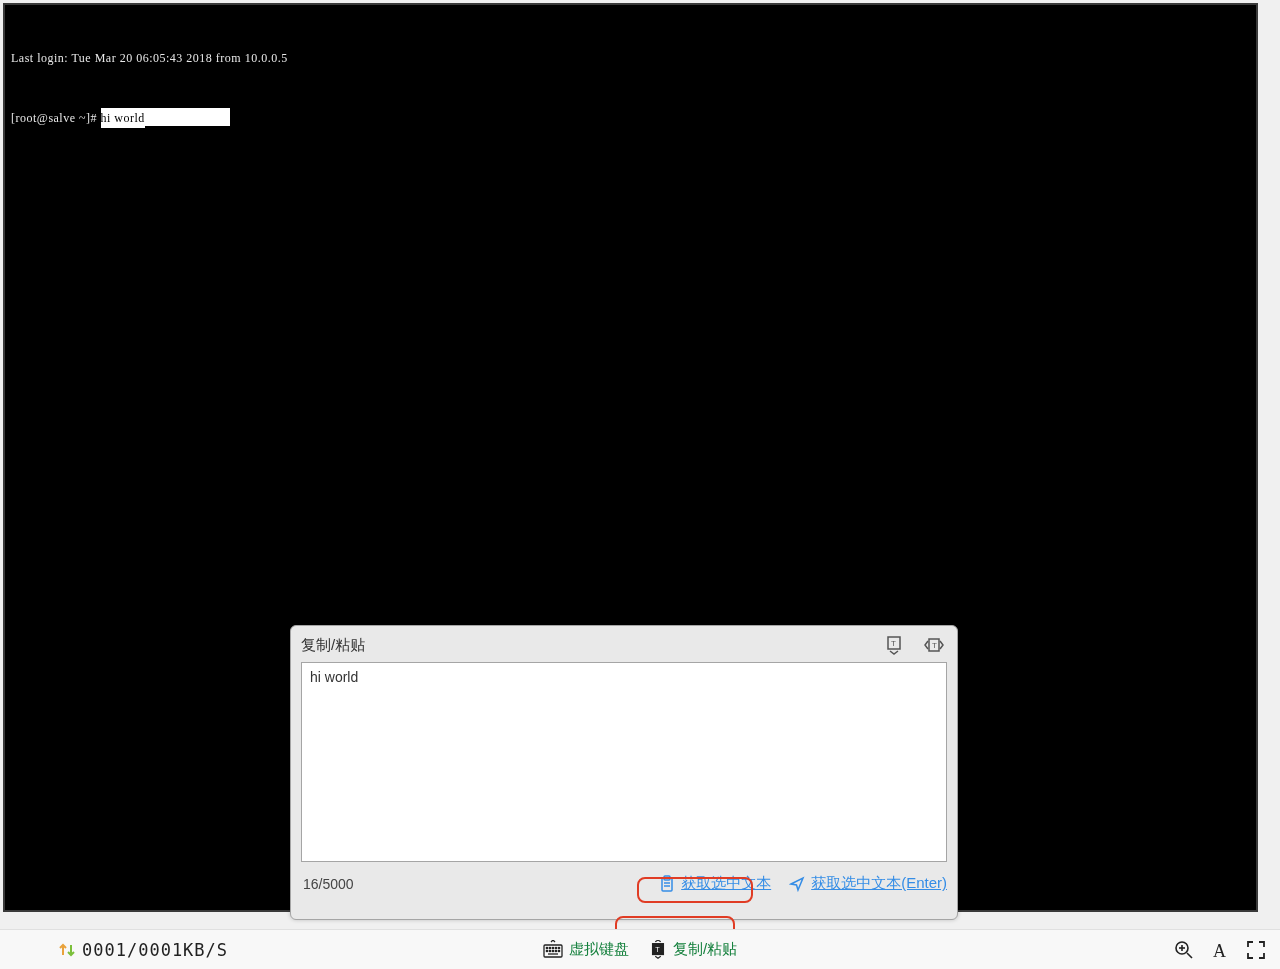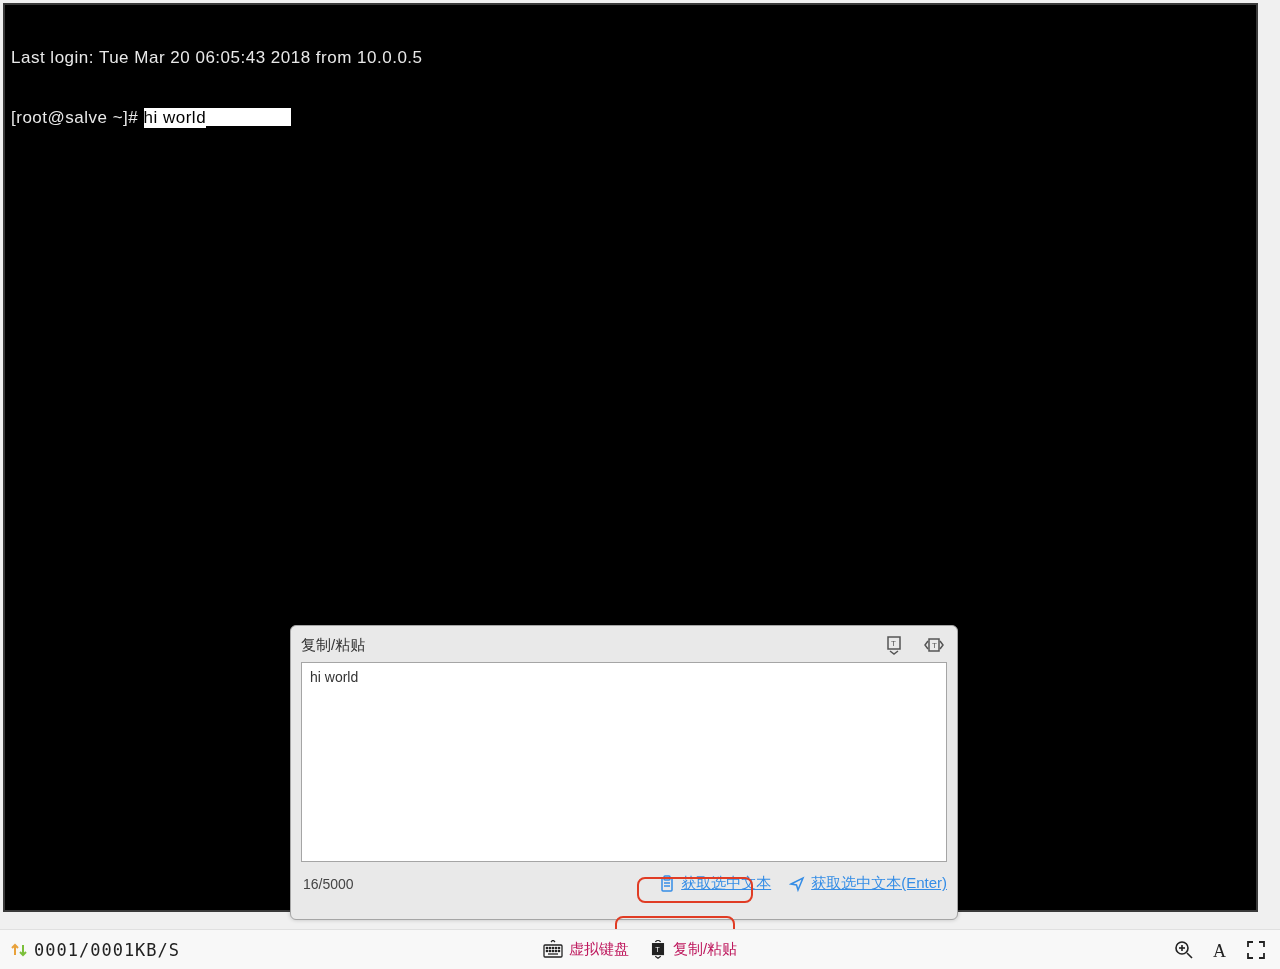--- a/index.html
+++ b/index.html
@@ -16,22 +16,22 @@
     left: 3px;
     top: 3px;
     width: 1255px;
     height: 909px;
     background: #000;
     border: 2px solid #3a3a3a;
     box-sizing: border-box;
   }
   .terminal-inner {
     padding: 3px 6px;
-    font-family: Liberation Sans, sans-serif;
-    font-size: 17px;
+    font-family: Liberation Serif, serif;
+    font-size: 12px;
     line-height: 20px;
     color: #e8e8e8;
     white-space: pre;
     letter-spacing: 0.5px;
   }
   .term-line { display: block; height: 20px; }
   .term-highlight {
     background: #ffffff;
     color: #000000;
     display: inline-block;
@@ -140,20 +140,21 @@
     position: absolute;
     left: 0;
     bottom: 0;
     width: 1280px;
     height: 40px;
     background: #f8f8f8;
     display: flex;
     align-items: center;
     border-top: 1px solid #e0e0e0;
     box-sizing: border-box;
+    padding-left: 48px;
   }
   .net-arrows {
     margin-left: 10px;
     width: 18px;
     height: 18px;
   }
   .kbps {
     font-family: "DejaVu Sans Mono", Consolas, monospace;
     font-size: 17px;
     color: #222;
@@ -168,21 +169,21 @@
     justify-content: center;
     align-items: center;
     height: 40px;
     pointer-events: none;
   }
   .status-center > * { pointer-events: auto; }
   .status-btn {
     display: inline-flex;
     align-items: center;
     margin: 0 10px;
-    color: #be185d;
+    color: #15803d;
     font-size: 15px;
     cursor: pointer;
   }
   .status-btn svg { margin-right: 6px; }
   .status-right {
     position: absolute;
     right: 10px;
     top: 0;
     height: 40px;
     display: flex;

